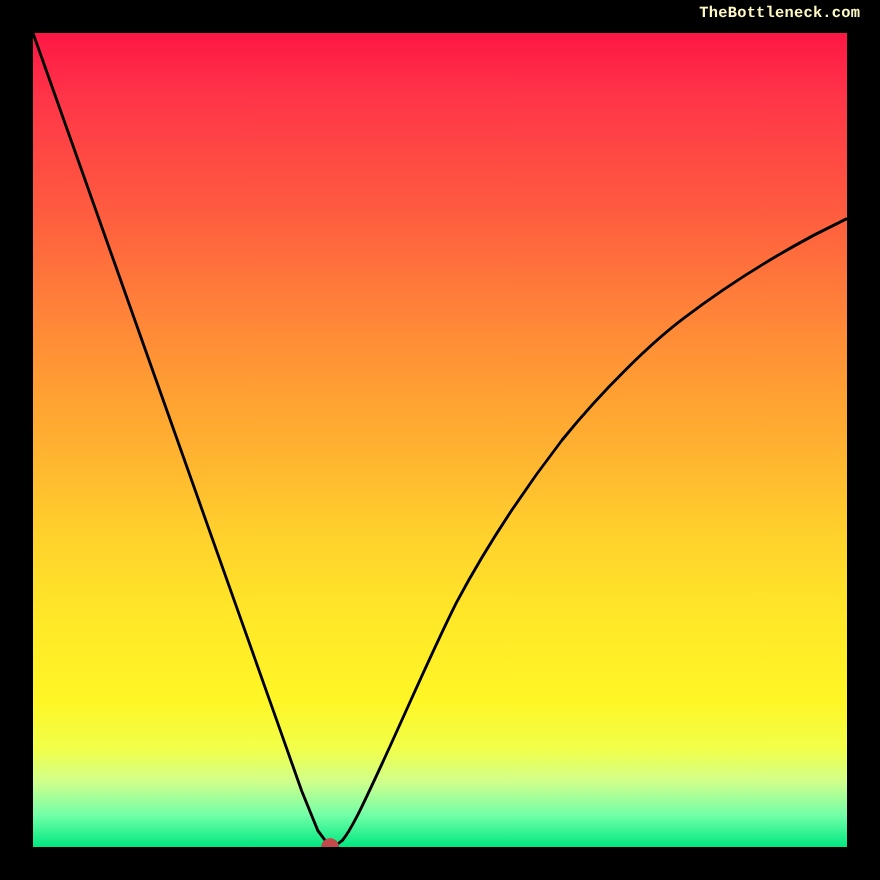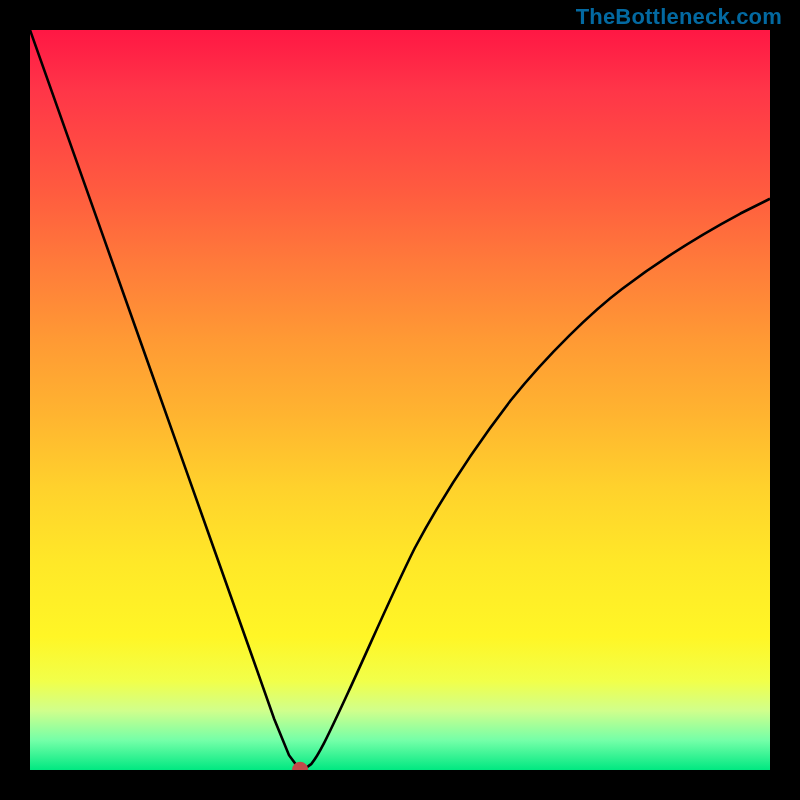--- a/index.html
+++ b/index.html
@@ -34,24 +34,24 @@
   }
   .curve-svg {
     position: absolute;
     left: 0; top: 0;
     width: 100%; height: 100%;
   }
   .watermark {
     position: absolute;
     top: 4px;
     right: 18px;
-    font-family: Liberation Sans, sans-serif;
-    font-size: 22px;
+    font-family: Liberation Mono, monospace;
+    font-size: 14px;
     font-weight: 600;
-    color: #0369a1;
+    color: #fef9c3;
     letter-spacing: 0.2px;
   }
 </style>
 </head>
 <body>
 
 <div class="frame">
   <div class="plot-area">
     <svg class="curve-svg" viewBox="0 0 100 100" preserveAspectRatio="none">
       <path fill="none" stroke="#000" stroke-width="0.35" d="M 0 0

